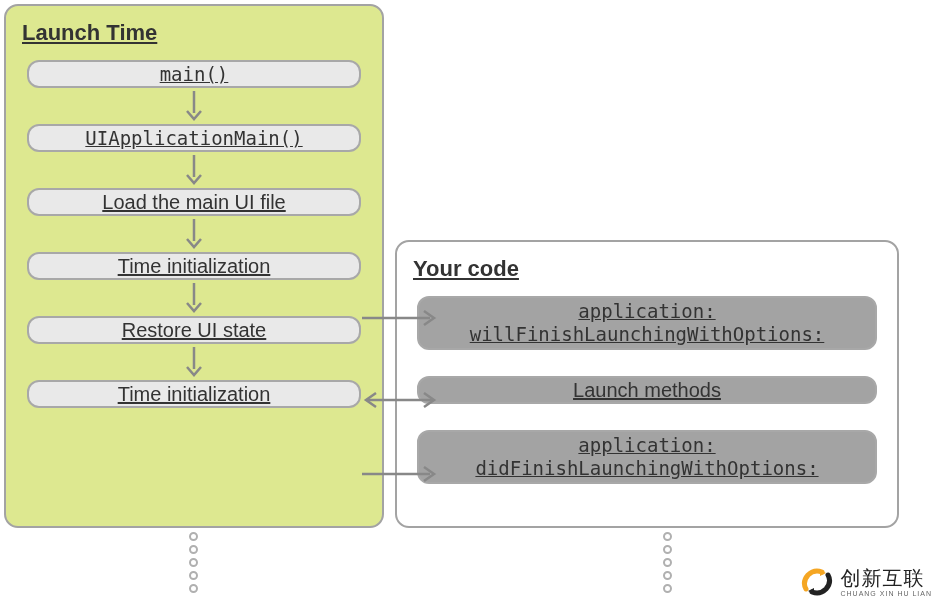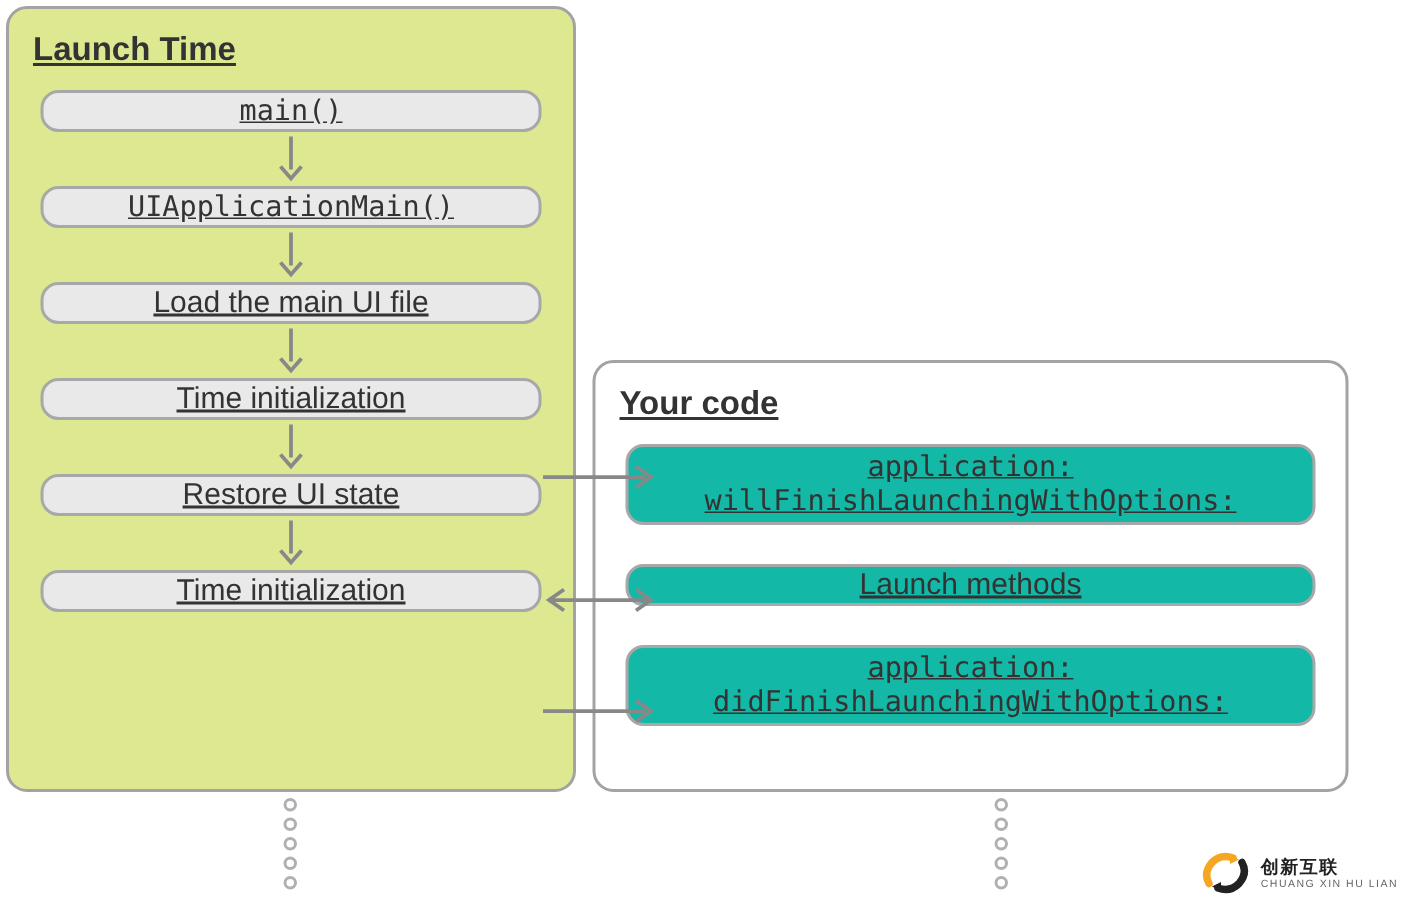--- a/index.html
+++ b/index.html
@@ -46,21 +46,21 @@
     border: 2px solid #a8a8a8;
     border-radius: 12px;
     display: flex;
     align-items: center;
     justify-content: center;
     font-size: 20px;
     color: #333;
     background: #e9e9e9;
   }
   .node.mono { font-family: "Menlo", "Consolas", monospace; font-size: 19px; }
-  .node.code { background: #14b8a6; width: 460px; }
+  .node.code { background: #a3a3a3; width: 460px; }
   .node.tall { height: 54px; flex-direction: column; line-height: 1.2; }
 
   .col {
     display: flex;
     flex-direction: column;
     align-items: center;
   }
   .gap-l { gap: 0; }
 
   .arrow-down {
@@ -95,21 +95,21 @@
   .logo {
     position: absolute;
     right: 8px; bottom: 6px;
     display: flex; align-items: center; gap: 6px;
   }
   .logo .mark {
     width: 34px; height: 34px;
     position: relative;
   }
   .logo .txt { display:flex; flex-direction:column; line-height:1; }
-  .logo .big { font-size:12px; font-weight:700; color:#222; letter-spacing:1px;}
+  .logo .big { font-size:20px; font-weight:400; color:#222; letter-spacing:1px;}
   .logo .small { font-size:7px; color:#666; letter-spacing:1px; margin-top:2px;}
 </style>
 </head>
 <body>
 
 <div class="panel launch-panel">
   <div class="panel-title">Launch Time</div>
   <div class="col gap-l">
 
     <div class="node mono">

